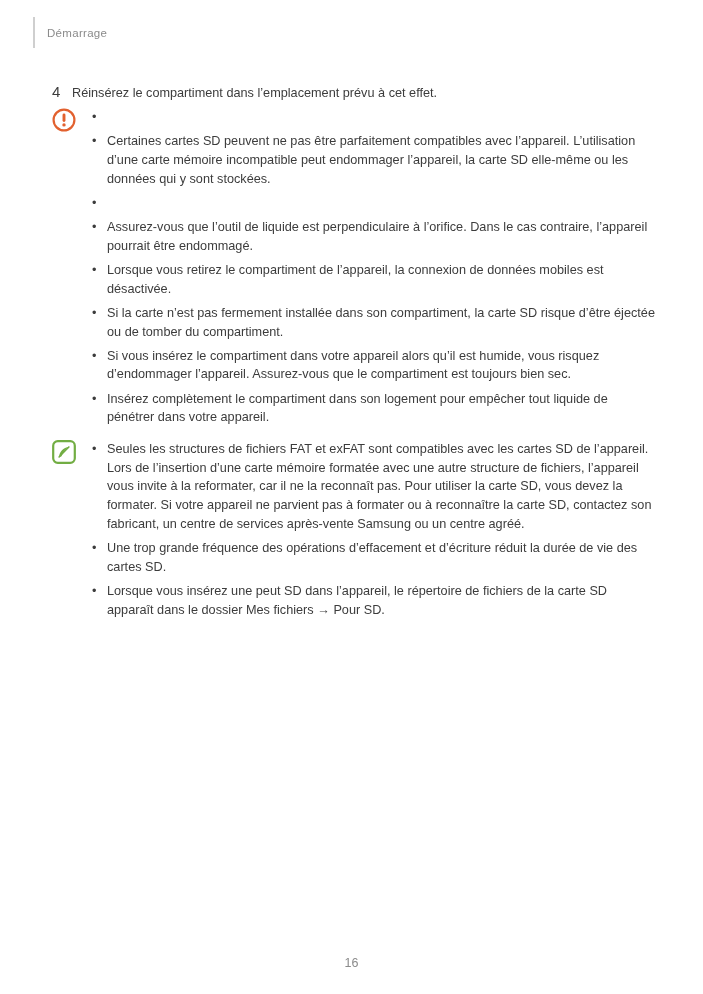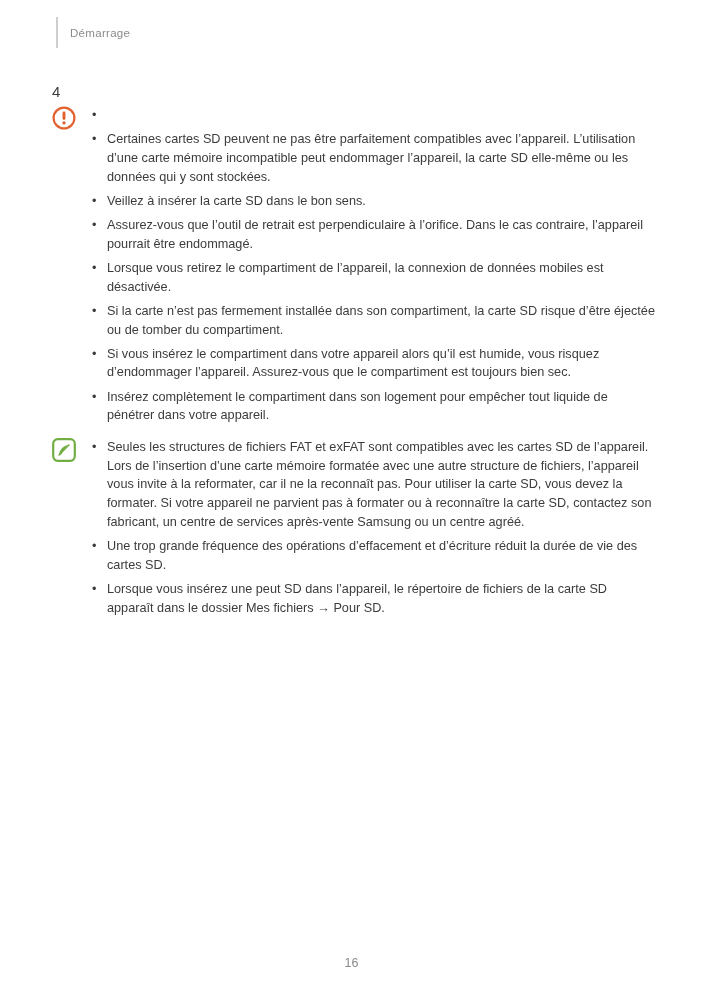--- a/index.html
+++ b/index.html
@@ -5,21 +5,21 @@
   html,body { margin:0; padding:0; background:#ffffff; }
   .page {
     position:relative;
     width:703px; height:994px;
     background:#ffffff;
     font-family:"Liberation Sans", sans-serif;
     color:#3c3c3c;
     overflow:hidden;
   }
   
-  .header { position:absolute; top:17px; left:56px; display:flex; align-items:center; }
+  .header { position:absolute; top:17px; left:33px; display:flex; align-items:center; }
   .header-line { width:2px; height:31px; background:#cfcfcf; margin-right:12px; }
   .header-title { font-size:11.5px; color:#8b8b8b; letter-spacing:0.3px; }
 
   
   .content { position:absolute; top:83px; left:0; right:0; }
   .step-row { margin:0 48px 0 52px; display:flex; align-items:baseline; }
   .step-number { flex:none; width:20px; font-size:15px; line-height:17px; }
   .step-text { font-size:12.7px; line-height:17px; }
 
   .block { display:flex; margin:0 48px 0 52px; }
@@ -46,45 +46,45 @@
 
   <div class="header">
     <div class="header-line"></div>
     <div class="header-title">Démarrage</div>
   </div>
 
   <div class="content">
 
     <div class="step-row">
       <div class="step-number">4</div>
+      <div class="step-text">Réinsérez le compartiment dans l’emplacement prévu à cet effet.</div>
     </div>
 
     <div class="block block-warning">
       <div class="block-icon" style="color: rgb(226, 97, 47);">
         <svg width="24" height="24" viewBox="0 0 24 24" aria-hidden="true">
           <circle cx="12" cy="12" r="10.4" fill="none" stroke="currentColor" stroke-width="2.2"></circle>
           <rect x="10.55" y="5.6" width="2.9" height="8.3" rx="1.45" fill="currentColor"></rect>
           <circle cx="12" cy="16.9" r="1.7" fill="currentColor"></circle>
         </svg>
       </div>
       <div class="block-items">
           <div class="bullet-item">
             <span class="bullet-marker">•</span>
           </div>
           <div class="bullet-item">
             <span class="bullet-marker">•</span>
             <span class="bullet-text">Certaines cartes SD peuvent ne pas être parfaitement compatibles avec l’appareil. L’utilisation d’une carte mémoire incompatible peut endommager l’appareil, la carte SD elle-même ou les données qui y sont stockées.</span>
           </div>
           <div class="bullet-item">
             <span class="bullet-marker">•</span>
-            <span class="bullet-text">Veillez à insérer la carte SD dans le bon sens.</span>
           </div>
           <div class="bullet-item">
             <span class="bullet-marker">•</span>
-            <span class="bullet-text">Assurez-vous que l’outil de retrait est perpendiculaire à l’orifice. Dans le cas contraire, l’appareil pourrait être endommagé.</span>
+            <span class="bullet-text">Assurez-vous que l’outil de liquide est perpendiculaire à l’orifice. Dans le cas contraire, l’appareil pourrait être endommagé.</span>
           </div>
           <div class="bullet-item">
             <span class="bullet-marker">•</span>
             <span class="bullet-text">Lorsque vous retirez le compartiment de l’appareil, la connexion de données mobiles est désactivée.</span>
           </div>
           <div class="bullet-item">
             <span class="bullet-marker">•</span>
             <span class="bullet-text">Si la carte n’est pas fermement installée dans son compartiment, la carte SD risque d’être éjectée ou de tomber du compartiment.</span>
           </div>
           <div class="bullet-item">

